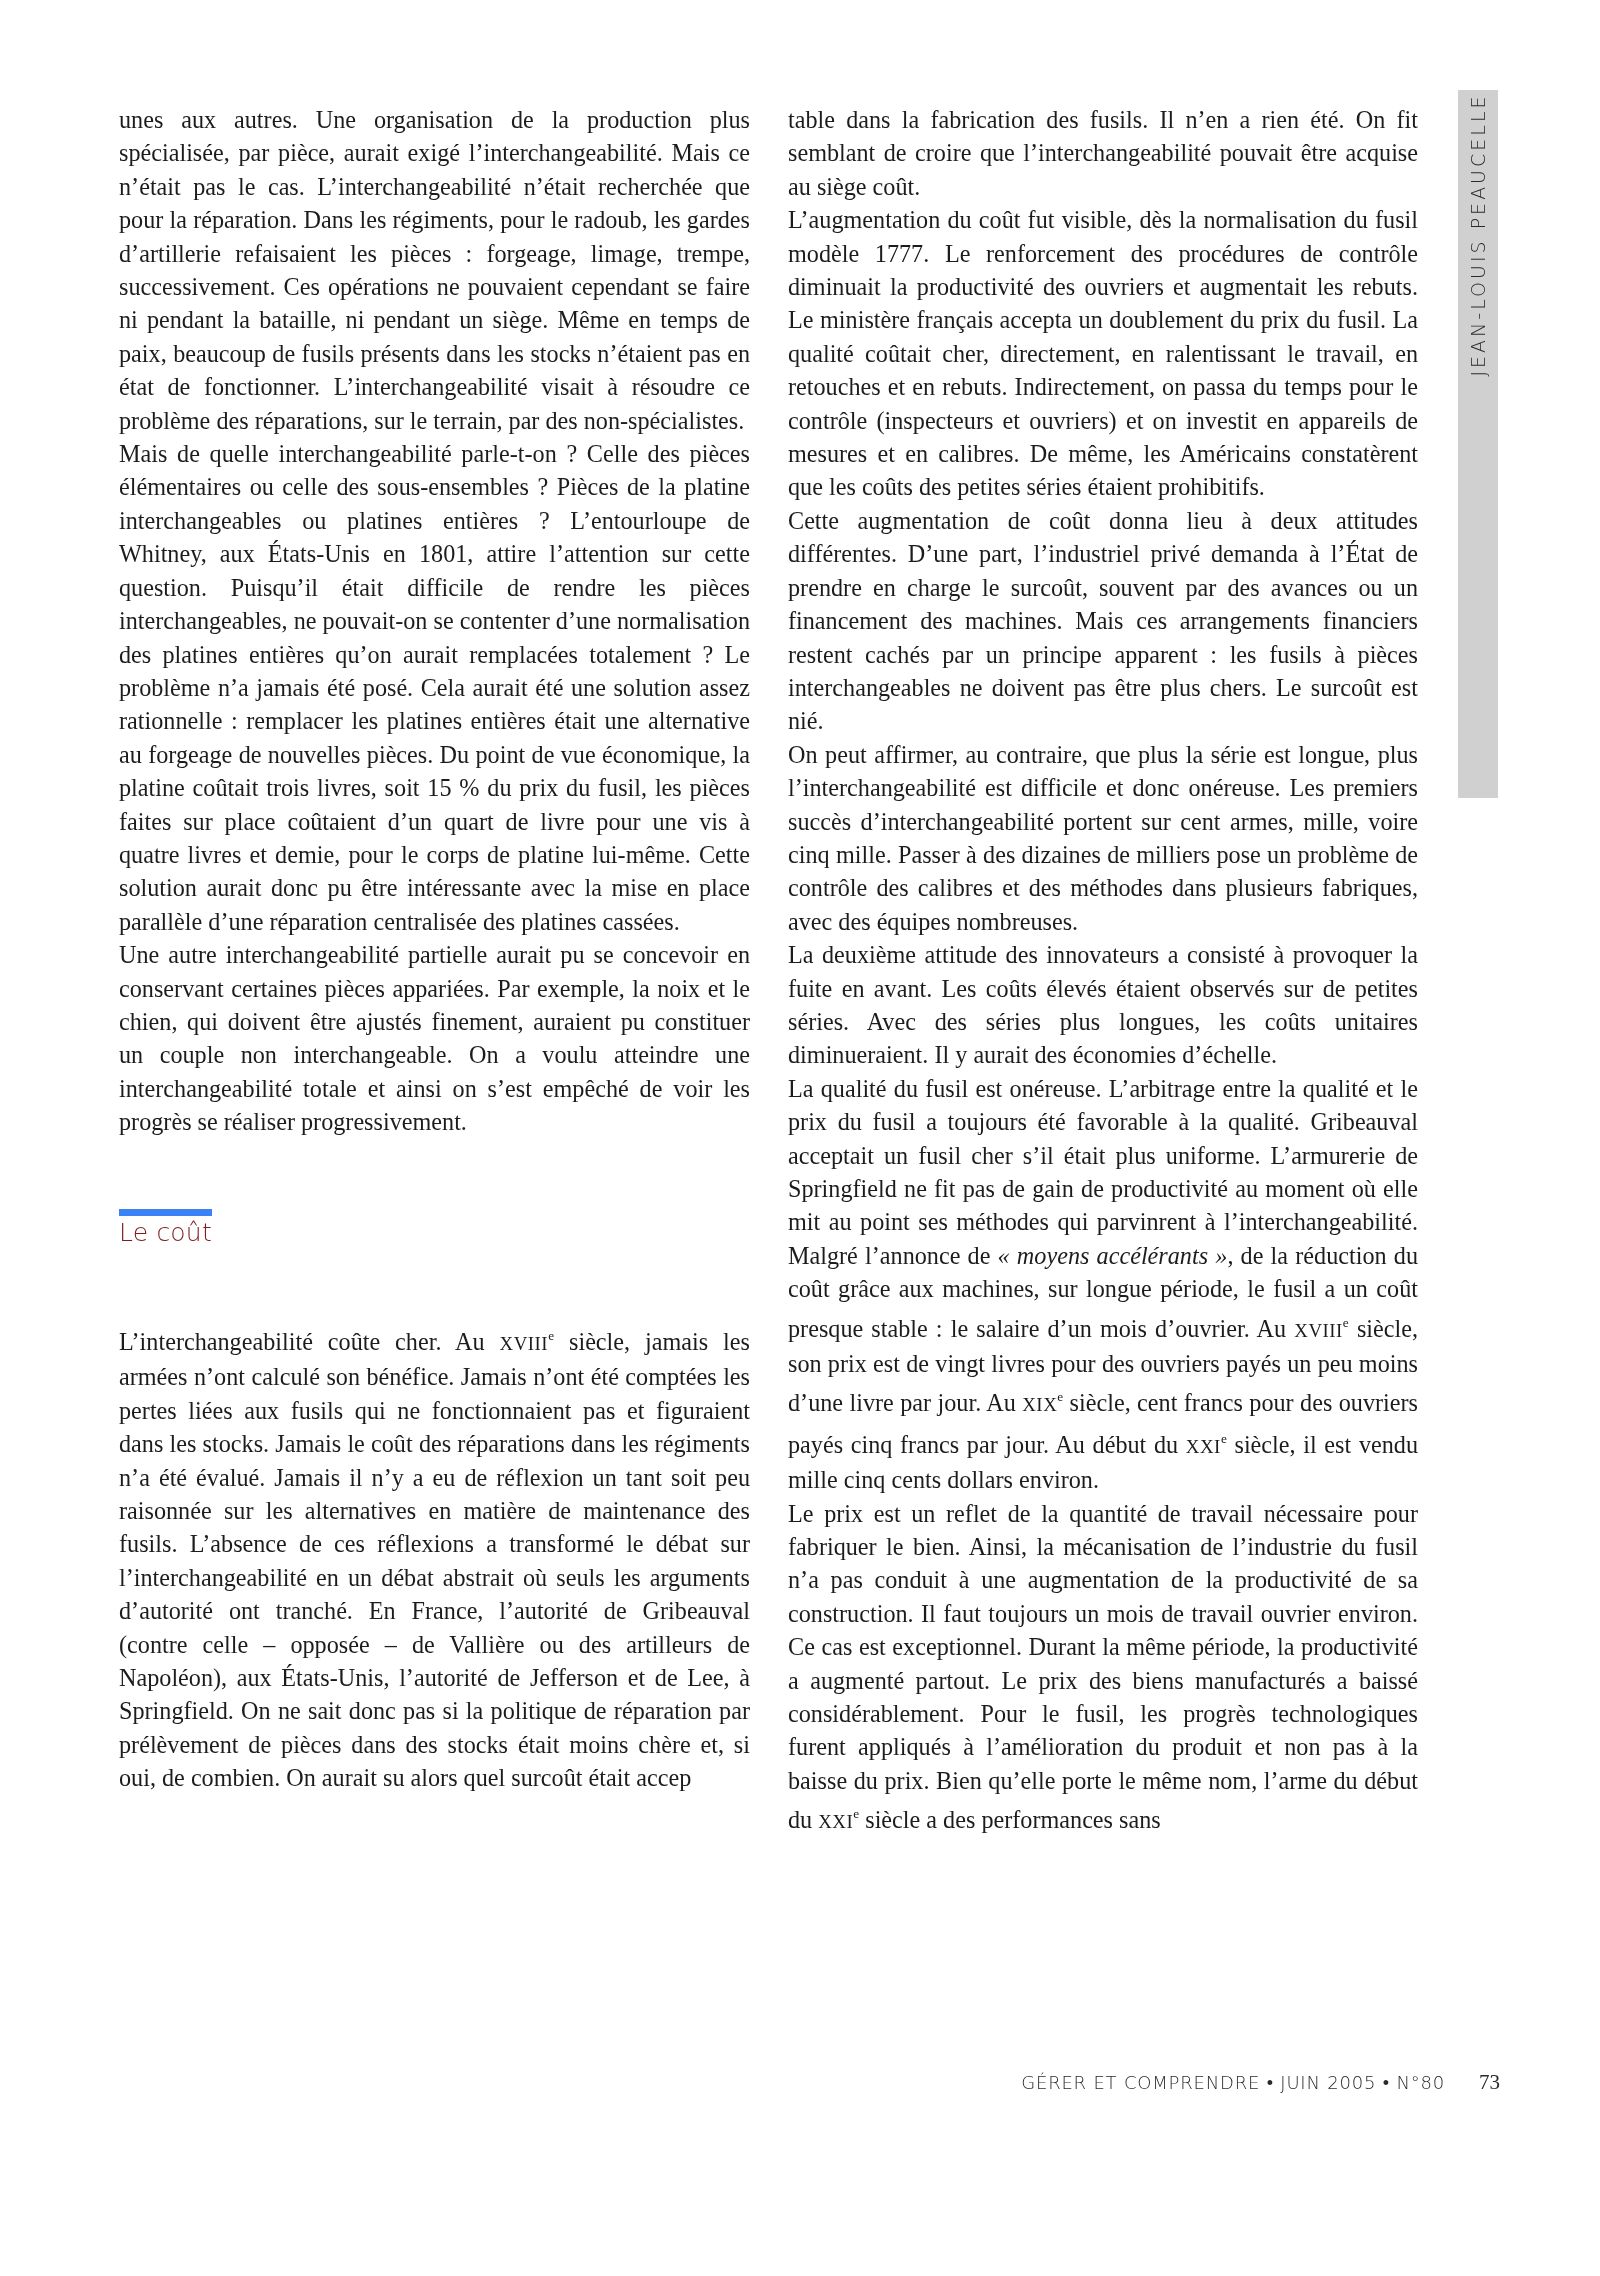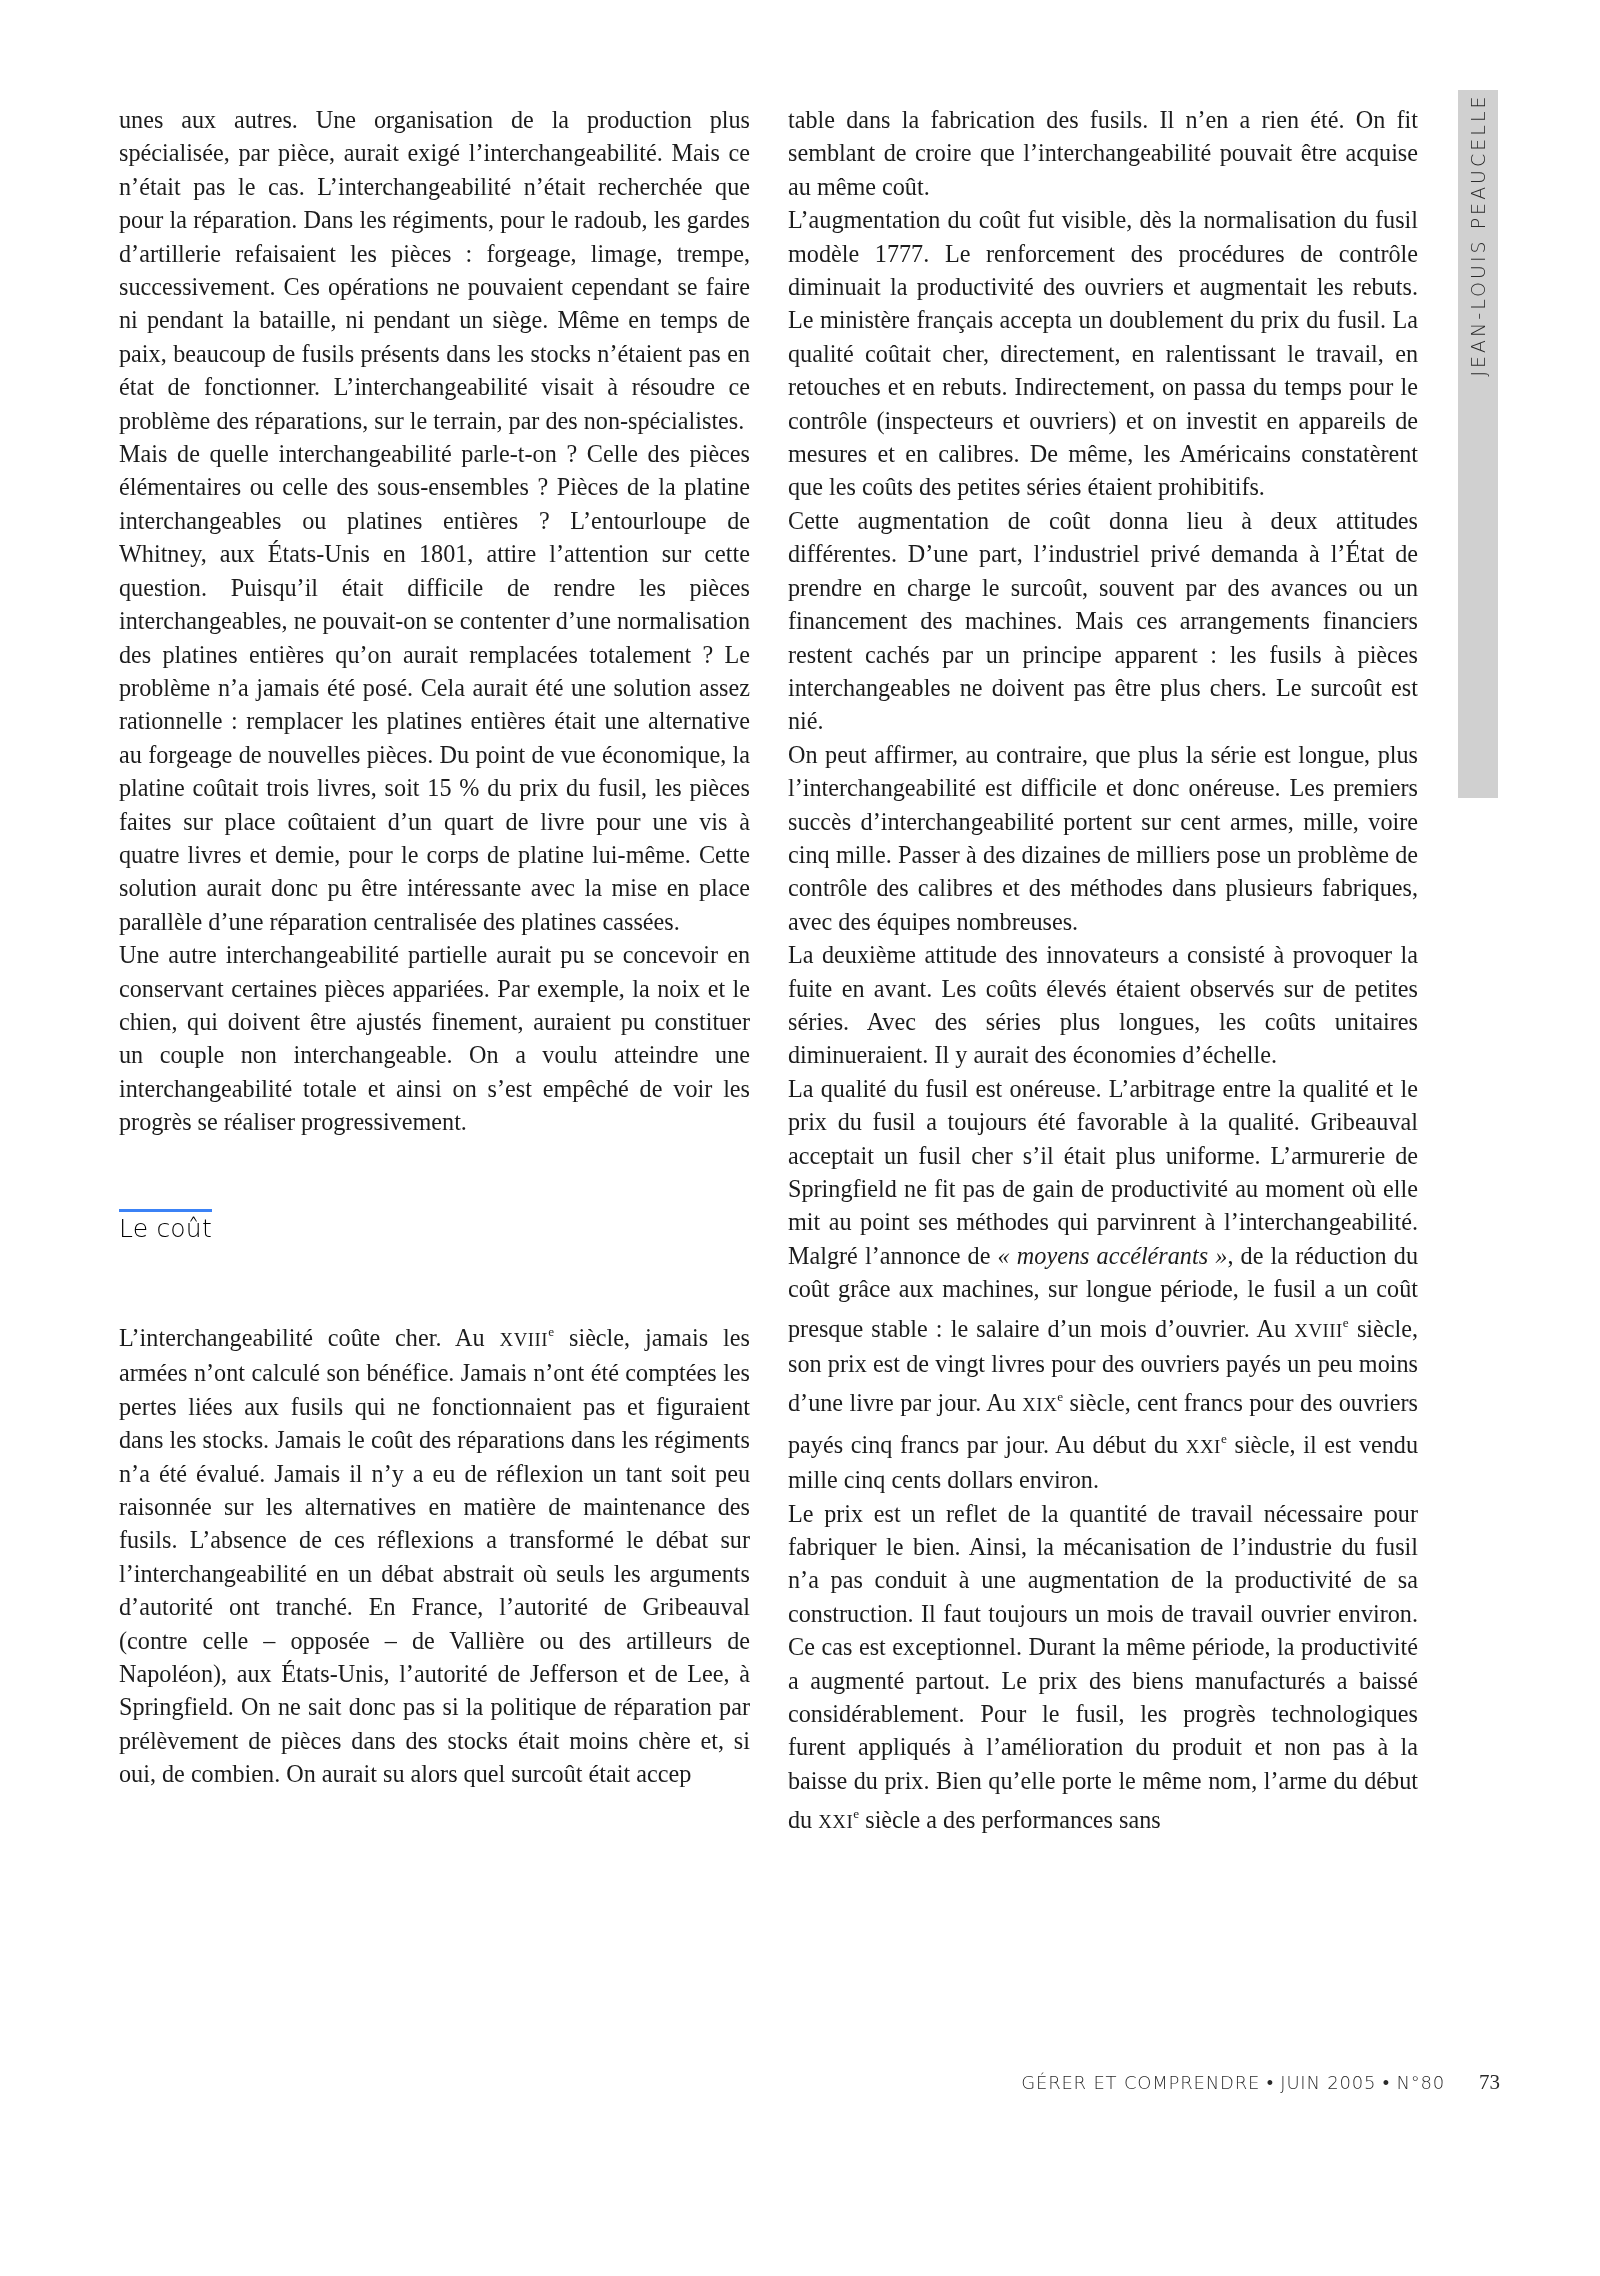--- a/index.html
+++ b/index.html
@@ -15,24 +15,24 @@
   }
   .col-left { left: 119px; width: 631px; }
   .col-right { left: 788px; width: 630px; }
   .col p { margin: 0; text-indent: 0; }
   .section-heading {
     font-family: "DejaVu Sans", "Liberation Sans", sans-serif;
     font-weight: 300;
     font-size: 25px;
     letter-spacing: 0.2px;
     display: inline-block;
-    border-top: 3px solid #3b82f6;
+    border-top: 7px solid #3b82f6;
     padding-top: 2px;
     line-height: 30px;
-    color: #000000;
+    color: #7f1d1d;
   }
   .heading-wrap { margin-top: 70px; margin-bottom: 70px; }
   .sc { font-size: 0.78em; letter-spacing: 0.5px; }
   .sup { font-size: 0.55em; vertical-align: 0.75em; }
   em { }
   .side-bar {
     position: absolute;
     left: 1458px; top: 90px; width: 40px; height: 708px;
     background: #d0d0d0;
   }
@@ -74,21 +74,21 @@
   <p>unes aux autres. Une organisation de la production plus spécialisée, par pièce, aurait exigé l’interchangeabilité. Mais ce n’était pas le cas. L’interchangeabilité n’était recherchée que pour la réparation. Dans les régiments, pour le radoub, les gardes d’artillerie refaisaient les pièces : forgeage, limage, trempe, successivement. Ces opérations ne pouvaient cependant se faire ni pendant la bataille, ni pendant un siège. Même en temps de paix, beaucoup de fusils présents dans les stocks n’étaient pas en état de fonctionner. L’inter­changeabilité visait à résoudre ce problème des répara­tions, sur le terrain, par des non-spécialistes.</p>
   <p>Mais de quelle interchangeabilité parle-t-on ? Celle des pièces élémentaires ou celle des sous-ensembles ? Pièces de la platine interchangeables ou platines entières ? L’entourloupe de Whitney, aux États-Unis en 1801, attire l’attention sur cette question. Puisqu’il était diffi­cile de rendre les pièces interchangeables, ne pouvait-on se contenter d’une normalisation des platines entières qu’on aurait remplacées totalement ? Le problème n’a jamais été posé. Cela aurait été une solution assez rationnelle : remplacer les platines entières était une alternative au forgeage de nouvelles pièces. Du point de vue économique, la platine coûtait trois livres, soit 15 % du prix du fusil, les pièces faites sur place coû­taient d’un quart de livre pour une vis à quatre livres et demie, pour le corps de platine lui-même. Cette solu­tion aurait donc pu être intéressante avec la mise en place parallèle d’une réparation centralisée des platines cassées.</p>
   <p>Une autre interchangeabilité partielle aurait pu se concevoir en conservant certaines pièces appariées. Par exemple, la noix et le chien, qui doivent être ajustés finement, auraient pu constituer un couple non inter­changeable. On a voulu atteindre une interchangea­bilité totale et ainsi on s’est empêché de voir les progrès se réaliser progressivement.</p>
   <div class="heading-wrap">
     <span class="section-heading">Le coût</span>
   </div>
   <p><span>L’interchangeabilité coûte cher. Au </span><span class="sc">XVIII</span><span class="sup">e</span><span> siècle, jamais les armées n’ont calculé son bénéfice. Jamais n’ont été comptées les pertes liées aux fusils qui ne fonction­naient pas et figuraient dans les stocks. Jamais le coût des réparations dans les régiments n’a été évalué. Jamais il n’y a eu de réflexion un tant soit peu raisonnée sur les alternatives en matière de maintenance des fusils. L’absence de ces réflexions a transformé le débat sur l’interchangeabilité en un débat abstrait où seuls les arguments d’autorité ont tranché. En France, l’autorité de Gribeauval (contre celle – opposée – de Vallière ou des artilleurs de Napoléon), aux États-Unis, l’autorité de Jefferson et de Lee, à Springfield. On ne sait donc pas si la politique de réparation par prélèvement de pièces dans des stocks était moins chère et, si oui, de combien. On aurait su alors quel surcoût était accep­</span></p>
 </div>
 
 <div class="col col-right">
-  <p>table dans la fabrication des fusils. Il n’en a rien été. On fit semblant de croire que l’interchangeabilité pouvait être acquise au même coût.</p>
+  <p>table dans la fabrication des fusils. Il n’en a rien été. On fit semblant de croire que l’interchangeabilité pouvait être acquise au siège coût.</p>
   <p>L’augmentation du coût fut visible, dès la normalisa­tion du fusil modèle 1777. Le renforcement des procé­dures de contrôle diminuait la productivité des ouvriers et augmentait les rebuts. Le ministère français accepta un doublement du prix du fusil. La qualité coûtait cher, directement, en ralentissant le travail, en retouches et en rebuts. Indirectement, on passa du temps pour le contrôle (inspecteurs et ouvriers) et on investit en appa­reils de mesures et en calibres. De même, les Américains constatèrent que les coûts des petites séries étaient prohibitifs.</p>
   <p>Cette augmentation de coût donna lieu à deux atti­tudes différentes. D’une part, l’industriel privé deman­da à l’État de prendre en charge le surcoût, souvent par des avances ou un financement des machines. Mais ces arrangements financiers restent cachés par un principe apparent : les fusils à pièces interchangeables ne doivent pas être plus chers. Le surcoût est nié.</p>
   <p>On peut affirmer, au contraire, que plus la série est longue, plus l’interchangeabilité est difficile et donc onéreuse. Les premiers succès d’interchangeabilité por­tent sur cent armes, mille, voire cinq mille. Passer à des dizaines de milliers pose un problème de contrôle des calibres et des méthodes dans plusieurs fabriques, avec des équipes nombreuses.</p>
   <p>La deuxième attitude des innovateurs a consisté à pro­voquer la fuite en avant. Les coûts élevés étaient obser­vés sur de petites séries. Avec des séries plus longues, les coûts unitaires diminueraient. Il y aurait des économies d’échelle.</p>
   <p><span>La qualité du fusil est onéreuse. L’arbitrage entre la qua­lité et le prix du fusil a toujours été favorable à la qua­lité. Gribeauval acceptait un fusil cher s’il était plus uni­forme. L’armurerie de Springfield ne fit pas de gain de productivité au moment où elle mit au point ses méthodes qui parvinrent à l’interchangeabilité. Malgré l’annonce de </span><em>« moyens accélérants »</em><span>, de la réduction du coût grâce aux machines, sur longue période, le fusil a un coût presque stable : le salaire d’un mois d’ouvrier. Au </span><span class="sc">XVIII</span><span class="sup">e</span><span> siècle, son prix est de vingt livres pour des ouvriers payés un peu moins d’une livre par jour. Au </span><span class="sc">XIX</span><span class="sup">e</span><span> siècle, cent francs pour des ouvriers payés cinq francs par jour. Au début du </span><span class="sc">XXI</span><span class="sup">e</span><span> siècle, il est vendu mille cinq cents dollars environ.</span></p>
   <p><span>Le prix est un reflet de la quantité de travail nécessaire pour fabriquer le bien. Ainsi, la mécanisation de l’in­dustrie du fusil n’a pas conduit à une augmentation de la productivité de sa construction. Il faut toujours un mois de travail ouvrier environ. Ce cas est exceptionnel. Durant la même période, la productivité a augmenté partout. Le prix des biens manufacturés a baissé consi­dérablement. Pour le fusil, les progrès technologiques furent appliqués à l’amélioration du produit et non pas à la baisse du prix. Bien qu’elle porte le même nom, l’arme du début du </span><span class="sc">XXI</span><span class="sup">e</span><span> siècle a des performances sans</span></p>
 </div>
 
 <div class="footer">
   <span class="footer-journal">GÉRER ET COMPRENDRE • JUIN 2005 • N°80</span>

